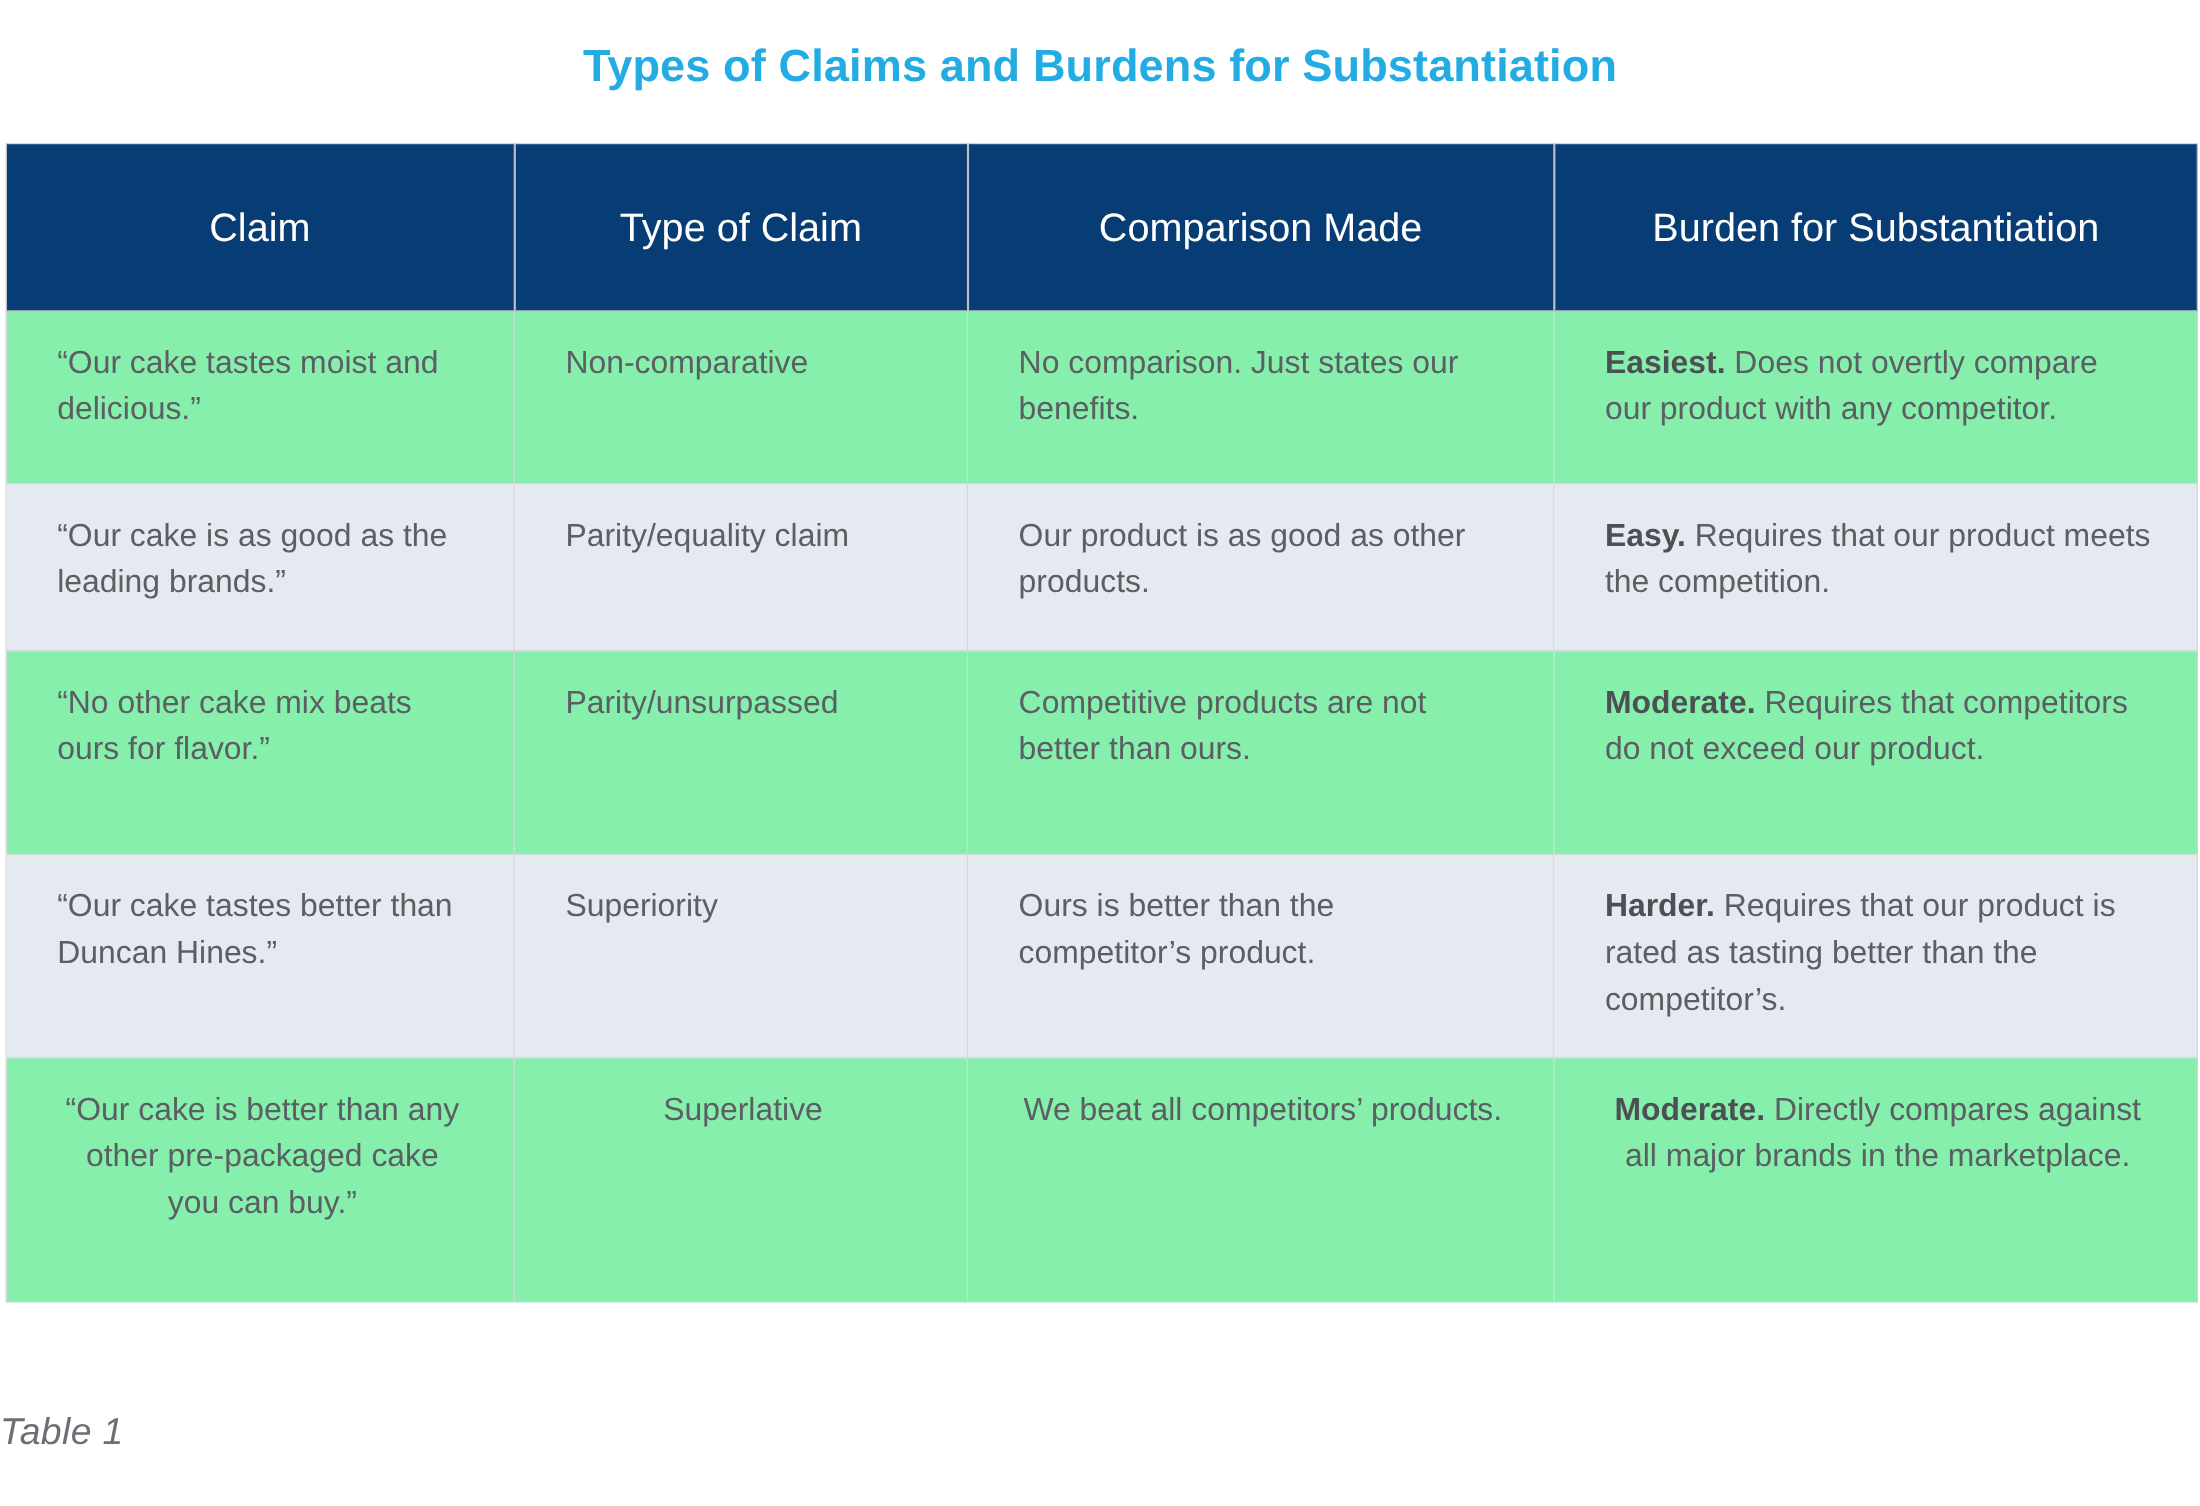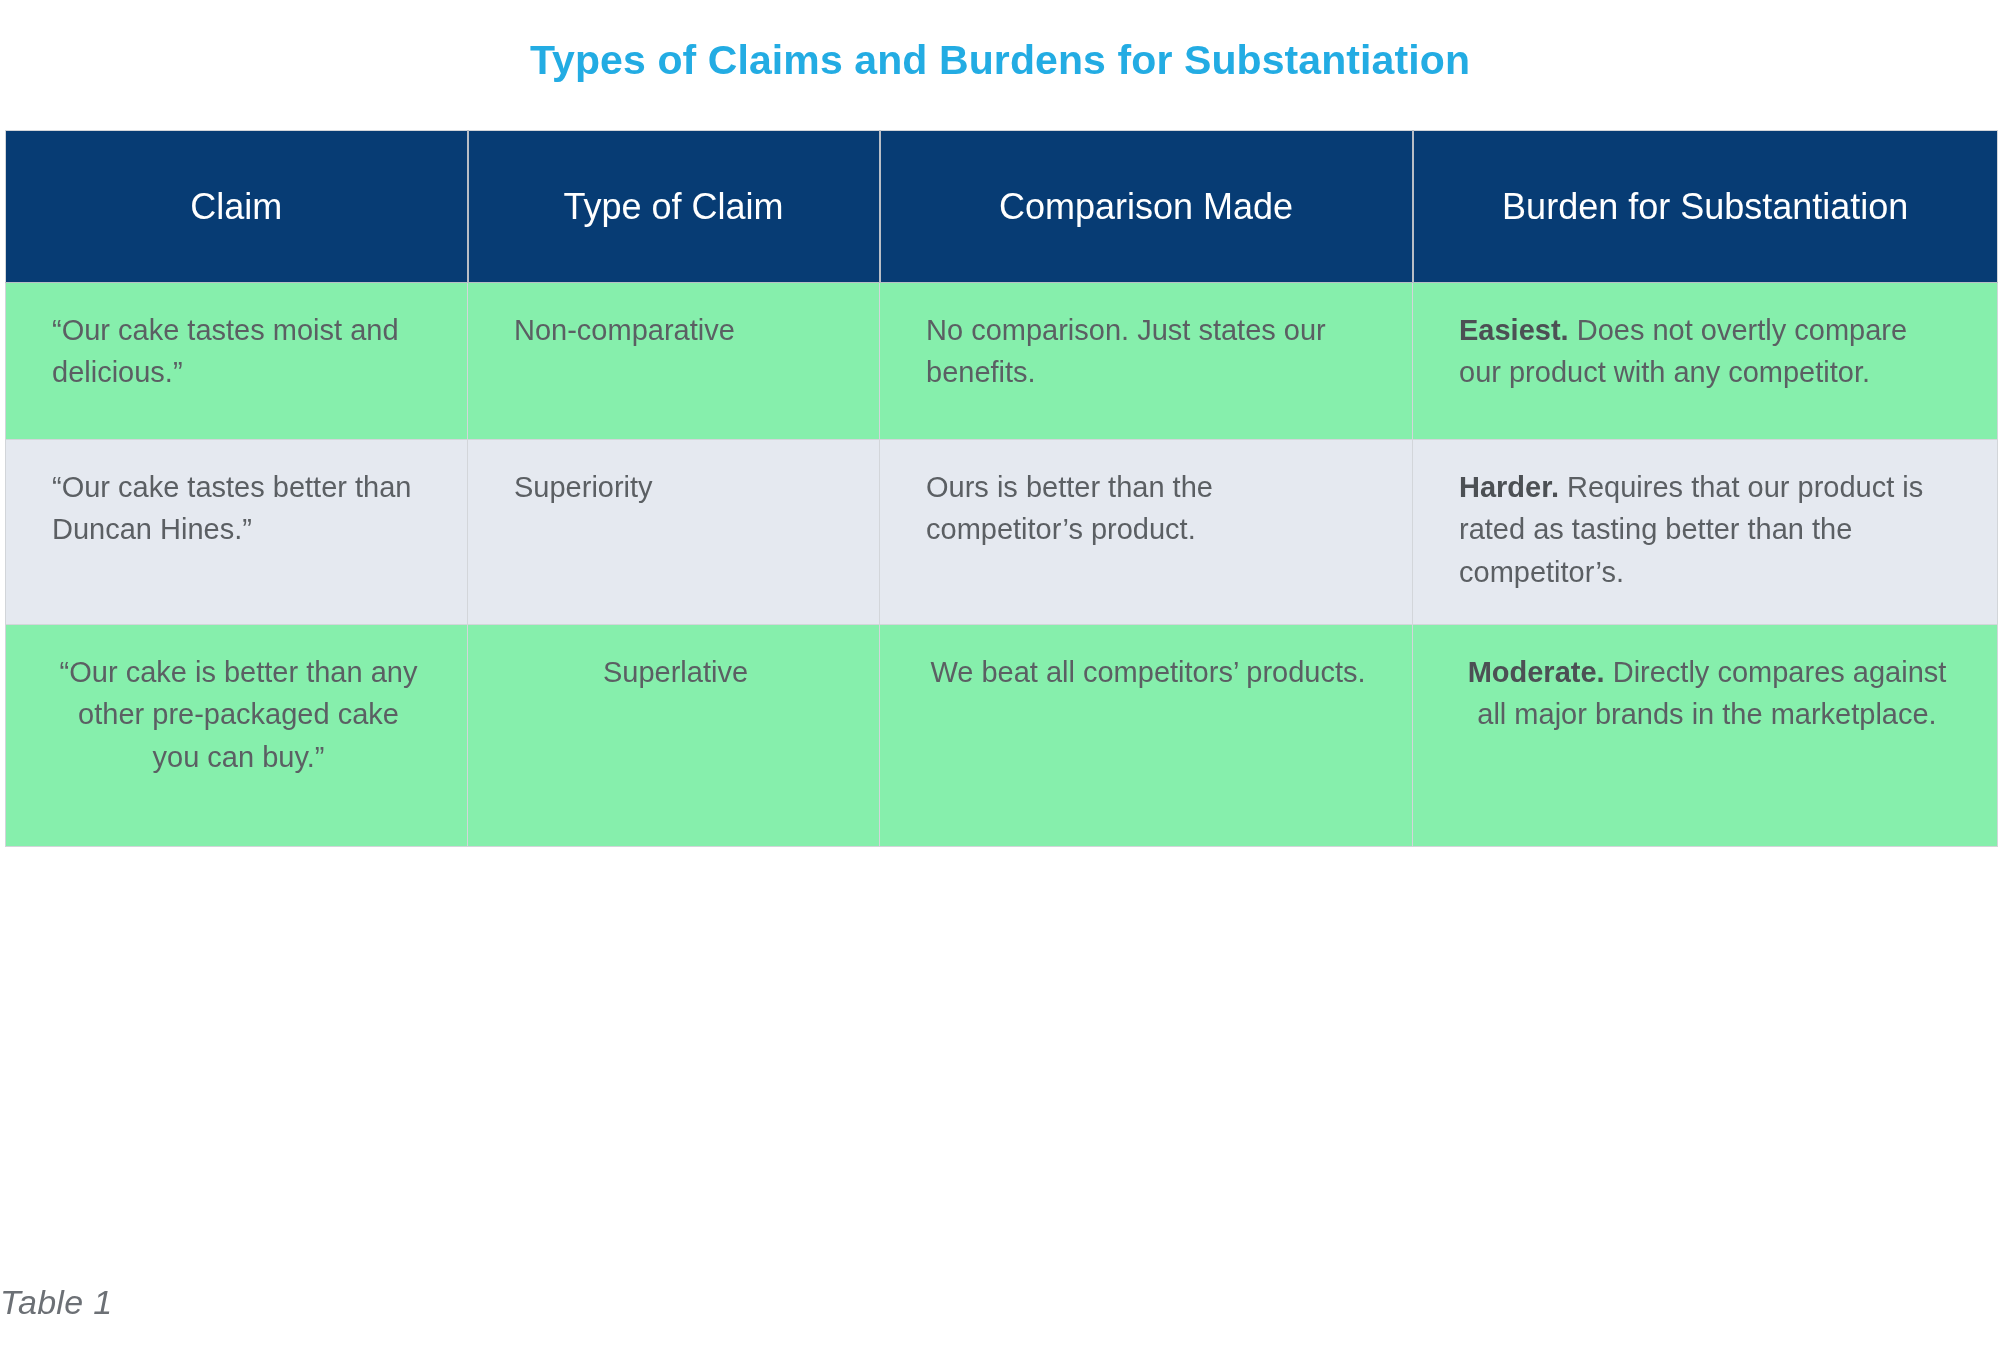--- a/index.html
+++ b/index.html
@@ -142,21 +142,33 @@
       </thead>
       <tbody>
 
         <tr class="row-even r1">
           <td>“Our cake tastes moist and delicious.”</td>
           <td>Non-comparative</td>
           <td>No comparison. Just states our benefits.</td>
           <td><b class="lead">Easiest.</b> <span>Does not overtly compare our product with any competitor.</span></td>
         </tr>
 
+        <tr class="row-odd r2">
+          <td>“Our cake is as good as the leading brands.”</td>
+          <td>Parity/equality claim</td>
+          <td>Our product is as good as other products.</td>
+          <td><b class="lead">Easy.</b> <span>Requires that our product meets the competition.</span></td>
+        </tr>
 
+        <tr class="row-even r3">
+          <td>“No other cake mix beats ours for flavor.”</td>
+          <td>Parity/unsurpassed</td>
+          <td>Competitive products are not better than ours.</td>
+          <td><b class="lead">Moderate.</b> <span>Requires that competitors do not exceed our product.</span></td>
+        </tr>
 
         <tr class="row-odd r4">
           <td>“Our cake tastes better than Duncan Hines.”</td>
           <td>Superiority</td>
           <td>Ours is better than the competitor’s product.</td>
           <td><b class="lead">Harder.</b> <span>Requires that our product is rated as tasting better than the competitor’s.</span></td>
         </tr>
 
         <tr class="row-even r5">
           <td>“Our cake is better than any other pre-packaged cake you can buy.”</td>

